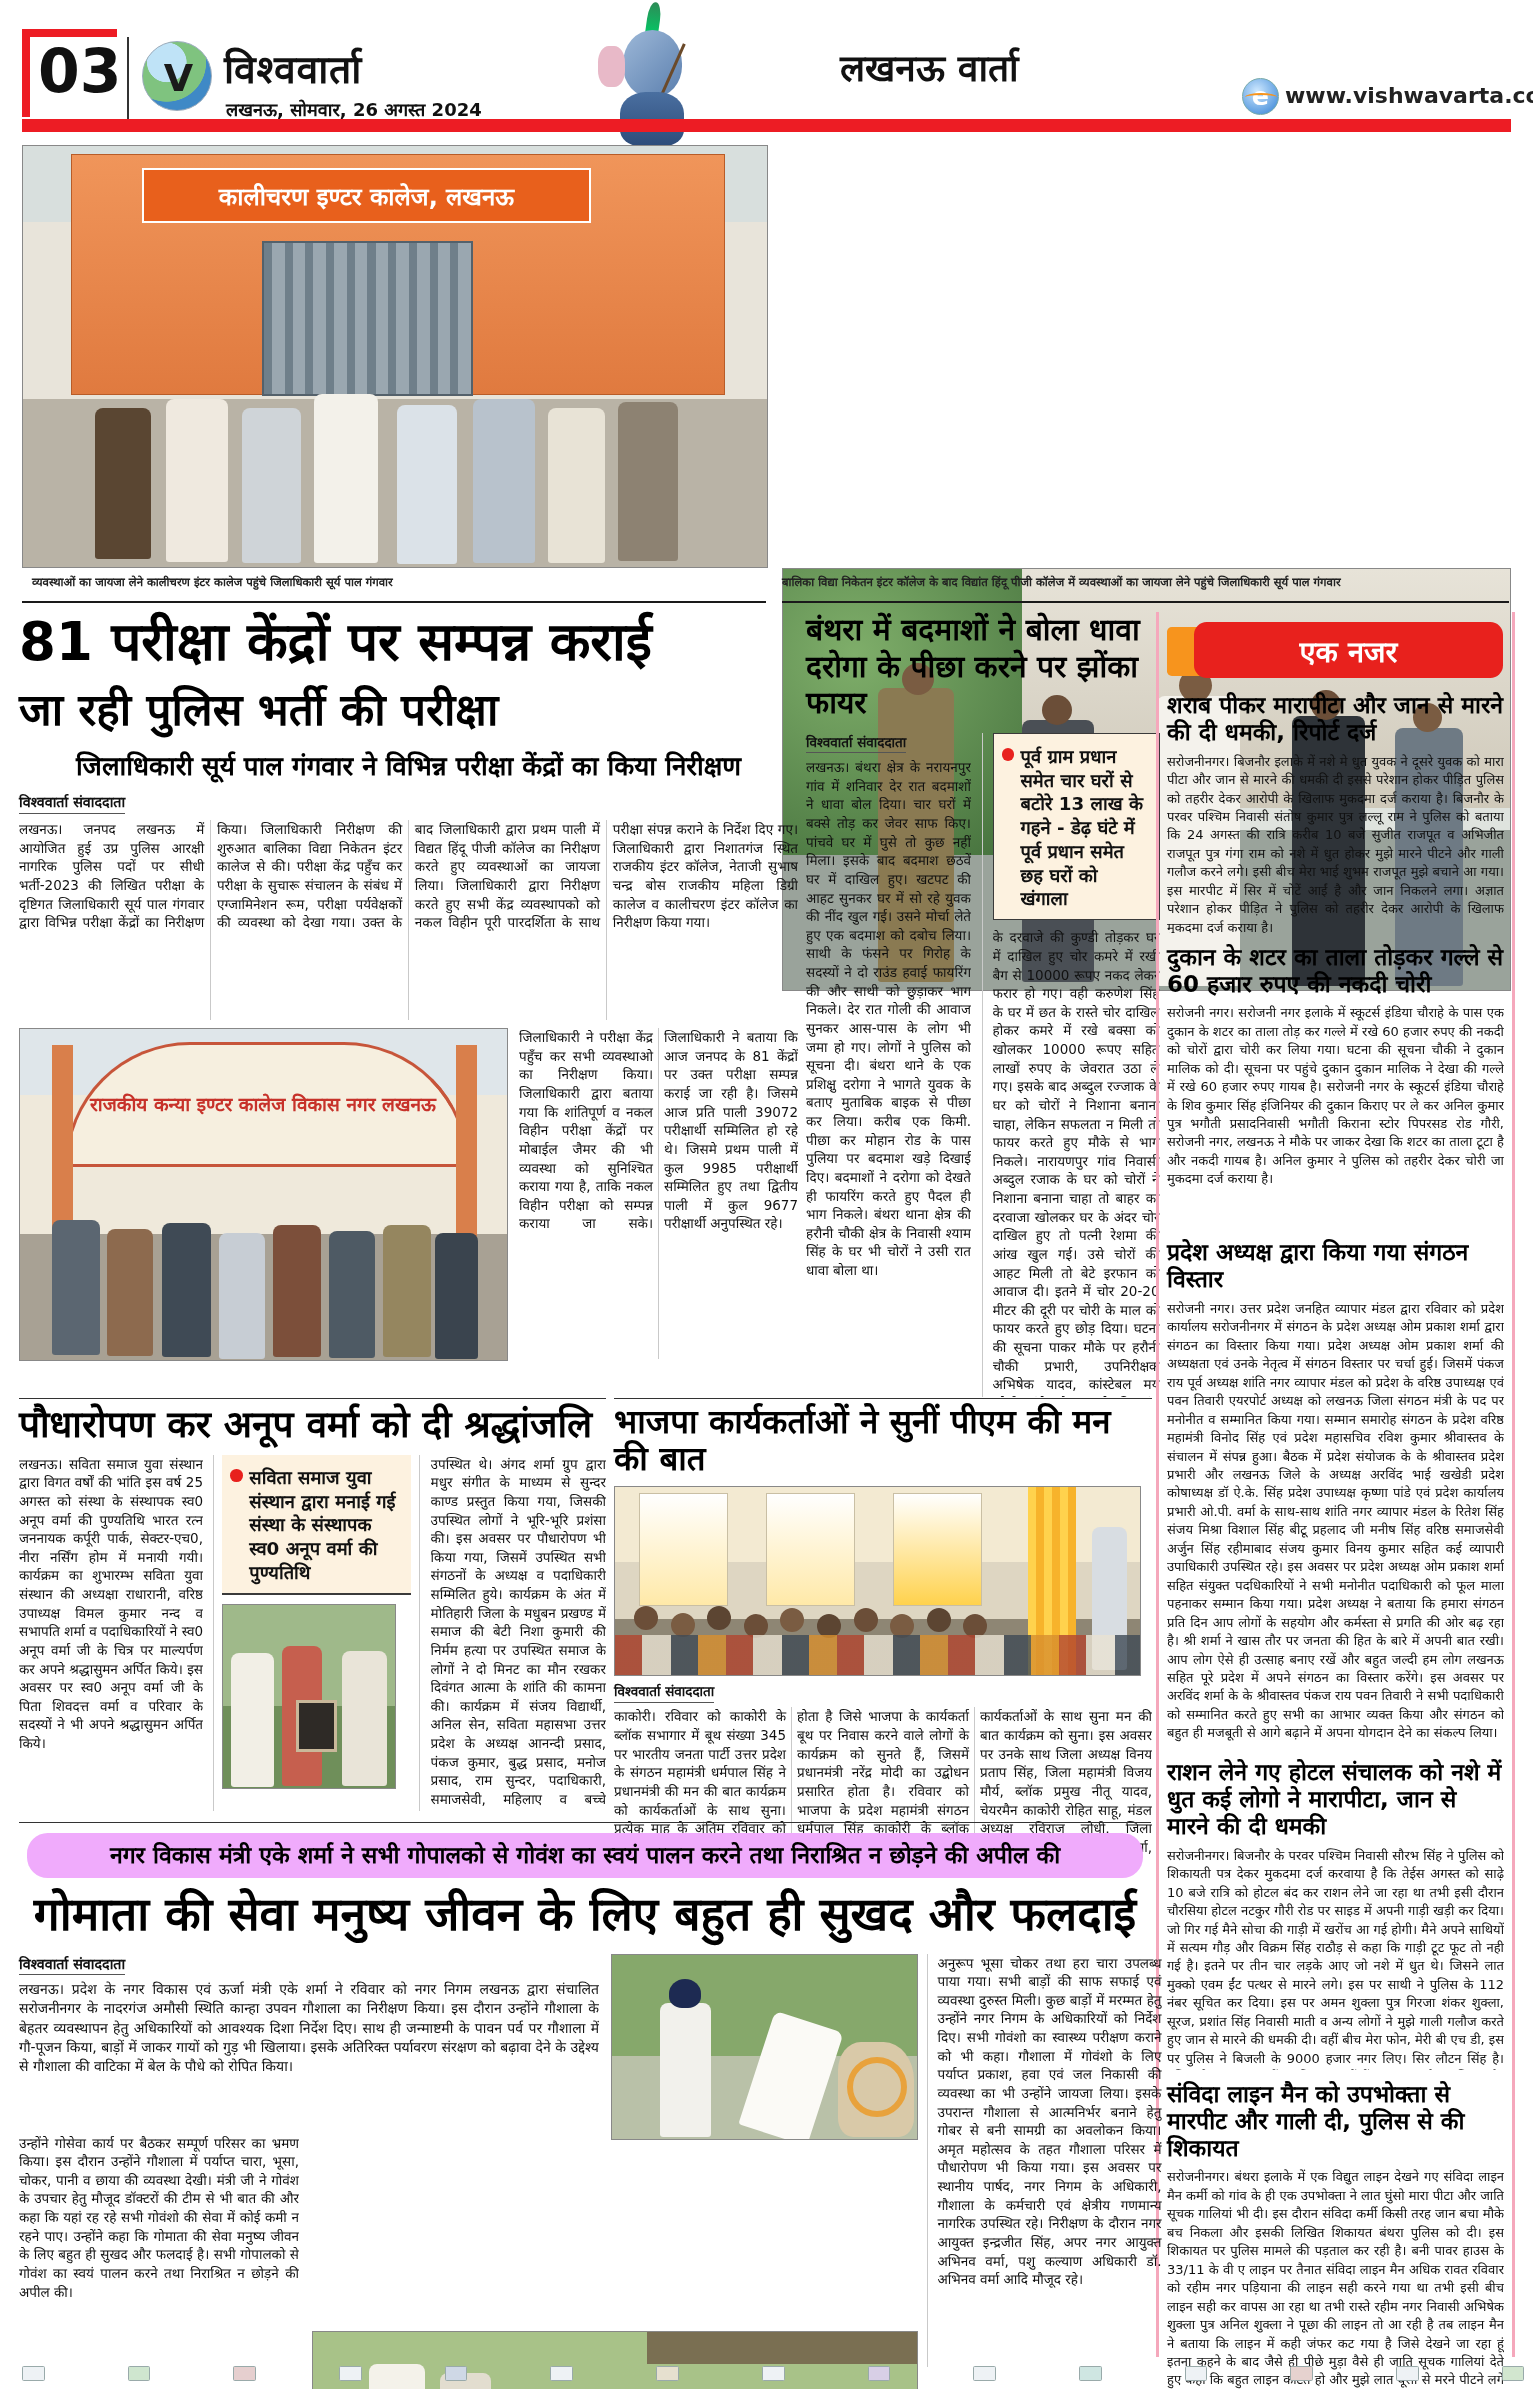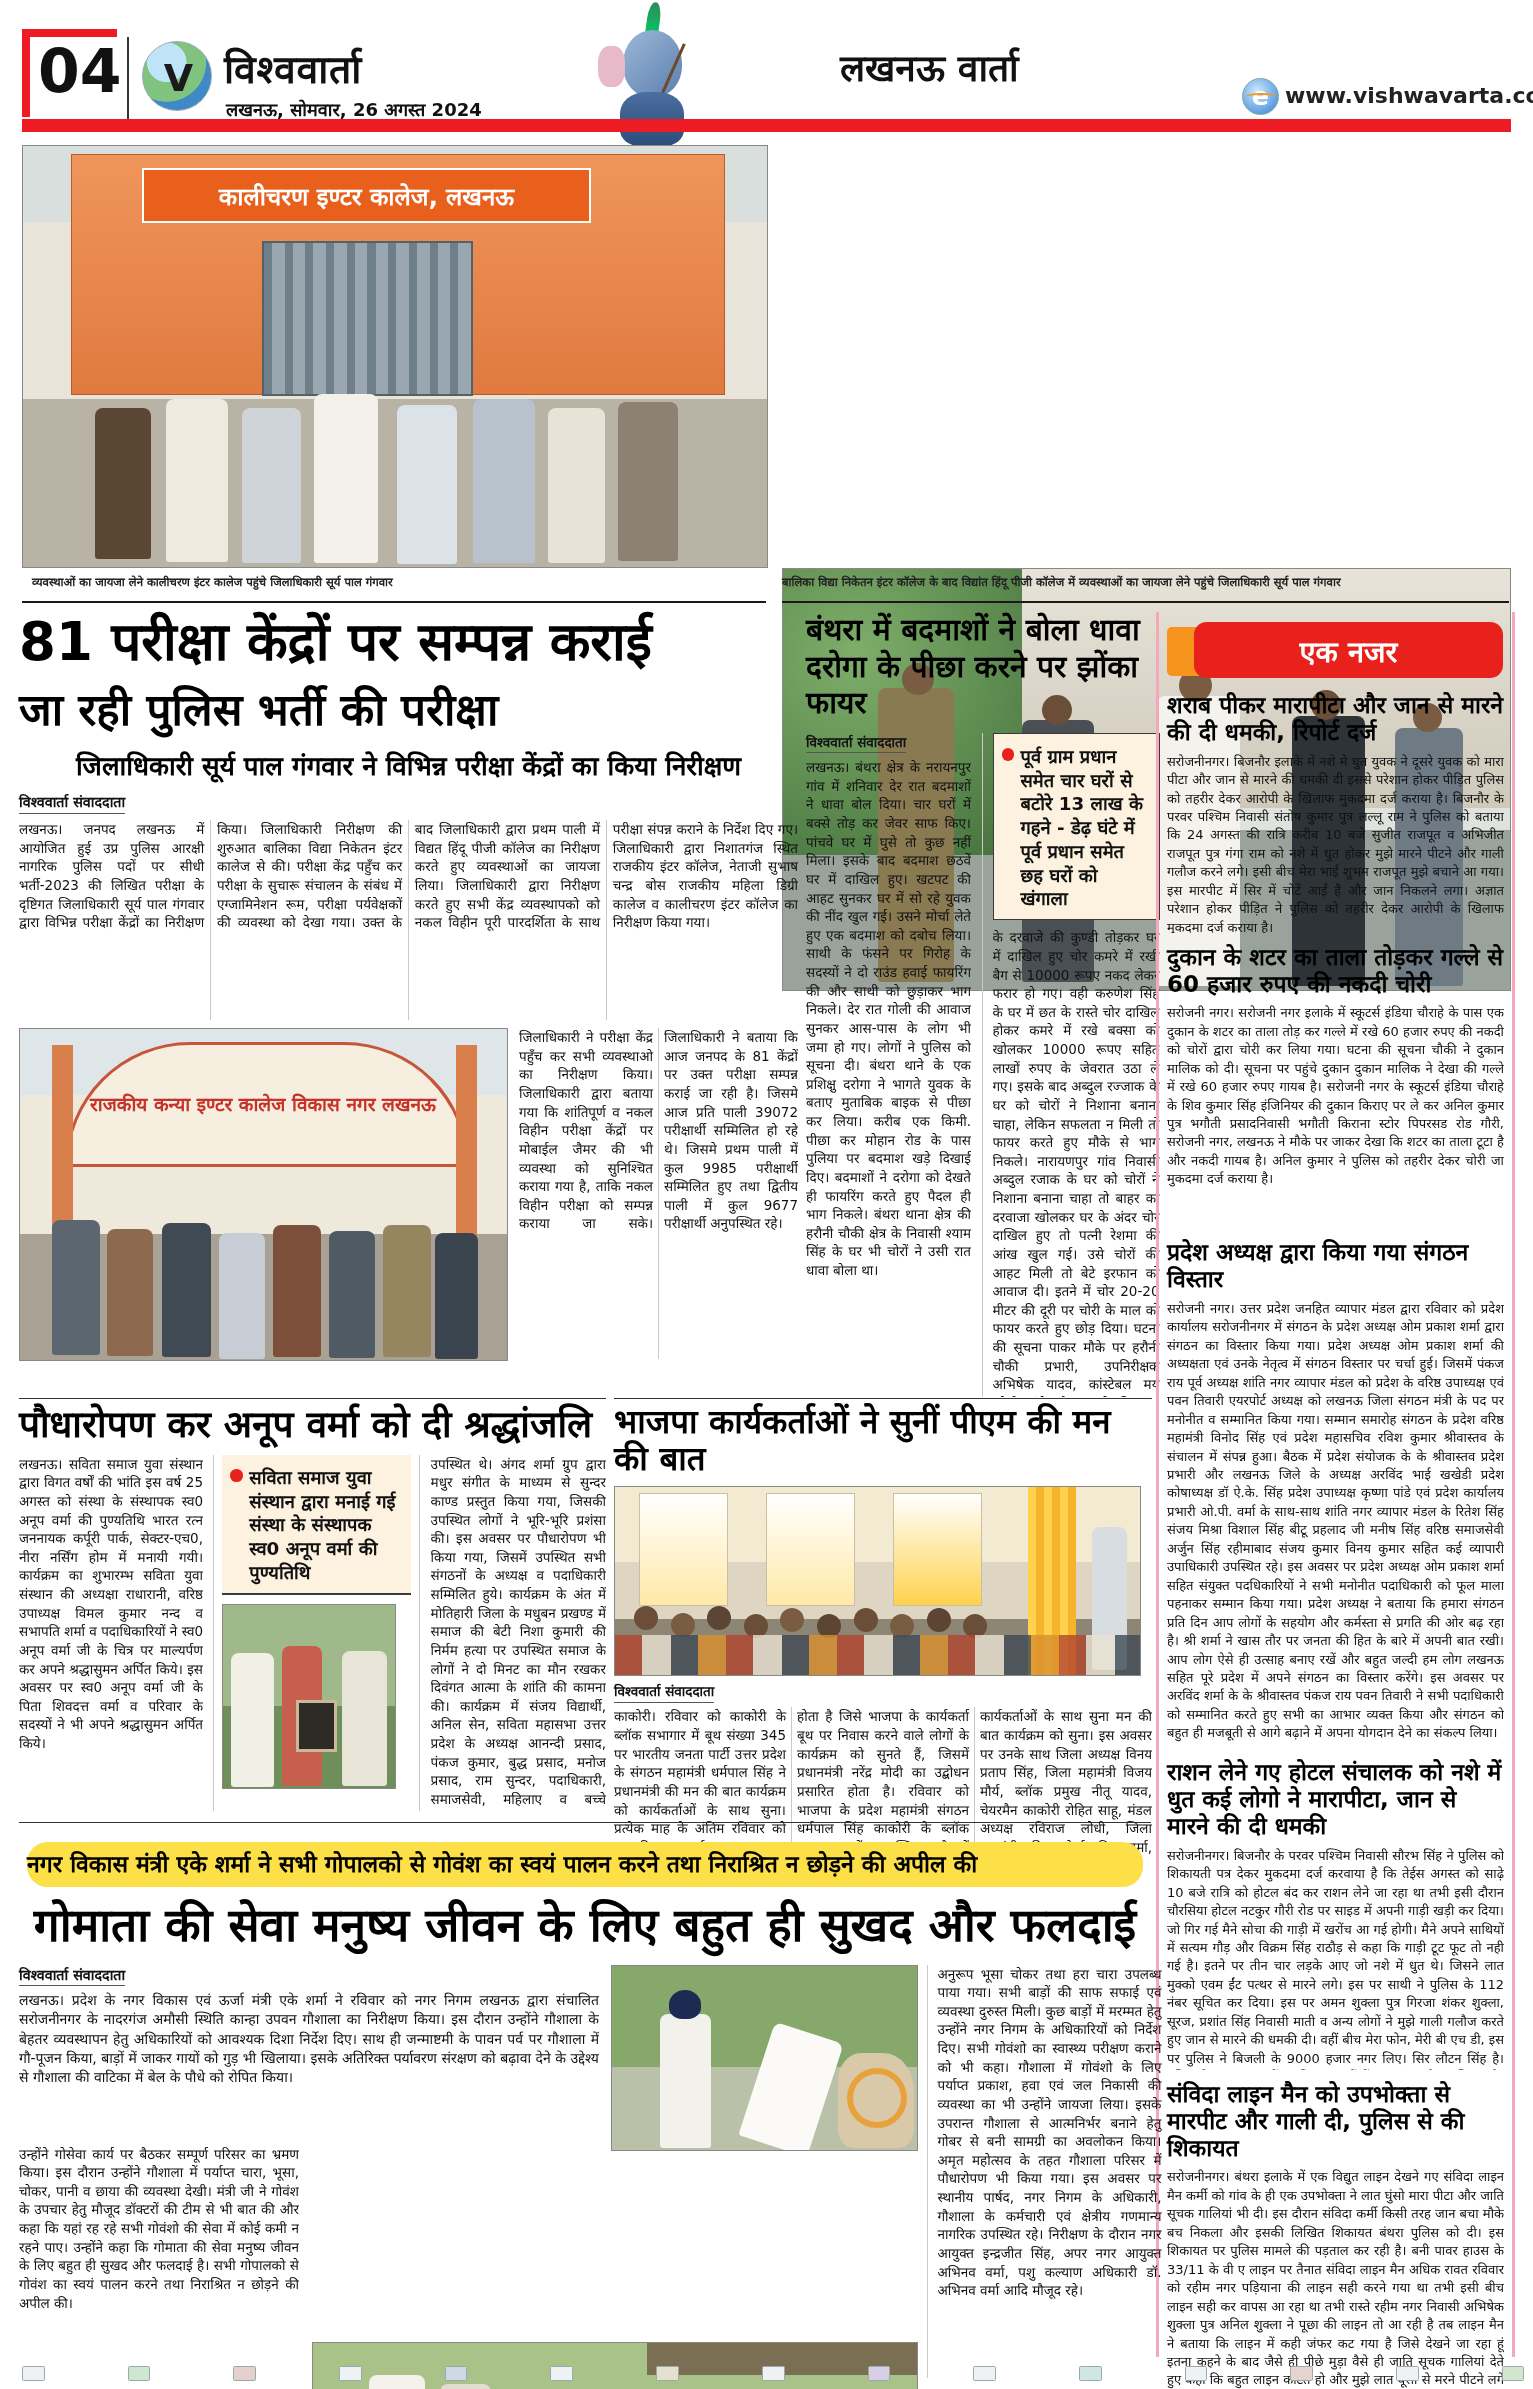--- a/index.html
+++ b/index.html
@@ -24,21 +24,21 @@
   .pinkline{background:#f5a8bc;width:3.2px;}
   .sb-head{font-size:23px;font-weight:bold;line-height:1.18;color:#000;margin:11px 0 6.4px;}
   .sb-body{font-size:13px;line-height:1.42;text-align:justify;}
   .thumb{width:20.7px;height:12.7px;border:0.8px solid #9aa;border-radius:1.6px;display:inline-block;margin-right:83px;background:#eef2f5;}
 </style>
 </head>
 <body>
 
 <div class="abs" style="left:0;top:0;width:1533px;height:137px;">
   <div class="abs" style="left:22px;top:29px;width:87px;height:80px;border-left:8px solid #ed1c24;border-top:8px solid #ed1c24;"></div>
-  <div class="abs" style="left:38px;top:41px;font-size:60px;font-weight:bold;line-height:1;">04</div>
+  <div class="abs" style="left:38px;top:41px;font-size:60px;font-weight:bold;line-height:1;">03</div>
   <div class="abs" style="left:127px;top:37px;width:1.6px;height:87px;background:#333;"></div>
   <div class="abs" style="left:142px;top:41px;width:68px;height:68px;border-radius:50%;background:radial-gradient(circle at 35% 30%,#bfe3f7 0 30%,#7fc37f 31% 60%,#3f89c6 61% 100%);border:1.6px solid #9ab;">
     <div class="abs" style="left:20.7px;top:14.3px;font-size:38px;font-weight:bold;color:#1a1a1a;">V</div>
   </div>
   <div class="abs" style="left:224px;top:41px;font-size:39px;font-weight:bold;letter-spacing:0.8px;">विश्ववार्ता</div>
   <div class="abs" style="left:226px;top:97px;font-size:18px;font-weight:bold;">लखनऊ,  सोमवार, 26 अगस्त 2024</div>
 
   <div class="abs" style="left:574px;top:0;width:143px;height:149px;">
     <div class="abs" style="left:73px;top:1.6px;width:12.7px;height:35px;background:linear-gradient(#2e8b57,#0c6);border-radius:50% 50% 0 0;transform:rotate(8deg);"></div>
     <div class="abs" style="left:49px;top:30px;width:59px;height:67px;border-radius:50% 50% 46% 46%;background:linear-gradient(135deg,#9db8d8,#5b7fae);"></div>
@@ -207,21 +207,21 @@
     <div class="head" style="left:275px;top:127px;width:24px;height:24px;background:#7a5c42;"></div>
     <div class="head" style="left:312px;top:121px;width:24px;height:24px;background:#5c4532;"></div>
     <div class="head" style="left:348px;top:127px;width:24px;height:24px;background:#6b4e38;"></div>
     <div class="abs" style="left:0;top:148px;width:525px;height:40px;background:repeating-linear-gradient(90deg,#b2452f 0 27px,#e9e2d2 27px 56px,#3f4a55 56px 83px,#d88f2e 83px 111px);opacity:.8;"></div>
   </div>
   <div style="margin-top:6.4px;"><span class="byline" style="font-size:13.5px;">विश्ववार्ता संवाददाता</span></div>
   <div class="cols3 body-txt jt clip" style="margin-top:4.8px;height:159px;">काकोरी। रविवार को काकोरी के ब्लॉक सभागार में बूथ संख्या 345 पर भारतीय जनता पार्टी उत्तर प्रदेश के संगठन महामंत्री धर्मपाल सिंह ने प्रधानमंत्री की मन की बात कार्यक्रम को कार्यकर्ताओं के साथ सुना। प्रत्येक माह के अंतिम रविवार को मन की बात कार्यक्रम का प्रसारण होता है जिसे भाजपा के कार्यकर्ता बूथ पर निवास करने वाले लोगों के कार्यक्रम को सुनते हैं, जिसमें प्रधानमंत्री नरेंद्र मोदी का उद्बोधन प्रसारित होता है। रविवार को भाजपा के प्रदेश महामंत्री संगठन धर्मपाल सिंह काकोरी के ब्लॉक सभागार में उपस्थित सैकड़ों कार्यकर्ताओं के साथ सुना मन की बात कार्यक्रम को सुना। इस अवसर पर उनके साथ जिला अध्यक्ष विनय प्रताप सिंह, जिला महामंत्री विजय मौर्य, ब्लॉक प्रमुख नीतू यादव, चेयरमैन काकोरी रोहित साहू, मंडल अध्यक्ष रविराज लोधी, जिला महामंत्री महिला मोर्चा प्रतिभा वर्मा, ब्लॉक प्रमुख प्रतिनिधि शिशिर यादव, मंडल प्रभारी संजेश सिंह, पूर्व नगर अध्यक्ष विनय निगम, आलोक कुमार, दयाराम, नवनीत निगम, कौशिक राजपूत, विपिन राजपूत, मीना रावत, ओम प्रकाश कश्यप, कामता प्रसाद, फूलदुलारी, लीलावती सहित सैकड़ों कार्यकर्ता उपस्थित रहे।</div>
 </div>
 
 <div class="abs" style="left:19px;top:1822px;width:1132px;height:534px;border-top:1.6px solid #333;padding-top:6.4px;">
-  <div style="margin:13px 8px;background:#fde047;border-radius:20.7px;height:45px;display:flex;align-items:center;justify-content:flex-start;">
+  <div style="margin:4px 8px;background:#f0abfc;border-radius:20.7px;height:45px;display:flex;align-items:center;justify-content:center;">
     <span class="hd" style="font-size:23px;">नगर विकास मंत्री एके शर्मा ने सभी गोपालको से गोवंश का स्वयं पालन करने तथा निराश्रित न छोड़ने की अपील की</span>
   </div>
   <div class="hd" style="font-size:46px;text-align:center;margin-top:11px;">गोमाता की सेवा मनुष्य जीवन के लिए बहुत ही सुखद और फलदाई</div>
   <div style="position:relative;margin-top:12.7px;height:413px;">
     <div class="abs" style="left:0;top:0;width:580px;">
       <span class="byline" style="font-size:14.3px;">विश्ववार्ता संवाददाता</span>
       <div class="body-txt jt clip" style="margin-top:4.8px;height:164px;font-size:14px;">लखनऊ। प्रदेश के नगर विकास एवं ऊर्जा मंत्री एके शर्मा ने रविवार को नगर निगम लखनऊ द्वारा संचालित सरोजनीनगर के नादरगंज अमौसी स्थिति कान्हा उपवन गौशाला का निरीक्षण किया। इस दौरान उन्होंने गौशाला के बेहतर व्यवस्थापन हेतु अधिकारियों को आवश्यक दिशा निर्देश दिए। साथ ही जन्माष्टमी के पावन पर्व पर गौशाला में गौ-पूजन किया, बाड़ों में जाकर गायों को गुड़ भी खिलाया। इसके अतिरिक्त पर्यावरण संरक्षण को बढ़ावा देने के उद्देश्य से गौशाला की वाटिका में बेल के पौधे को रोपित किया।</div>
     </div>
     <div class="abs photo" style="left:592px;top:0;width:305px;height:184px;background:linear-gradient(180deg,#86a86b 0 55%,#b9c1a8 55% 100%);">
       <div class="sil" style="left:48px;top:48px;width:51px;height:134px;background:#f2f1ec;"></div>

